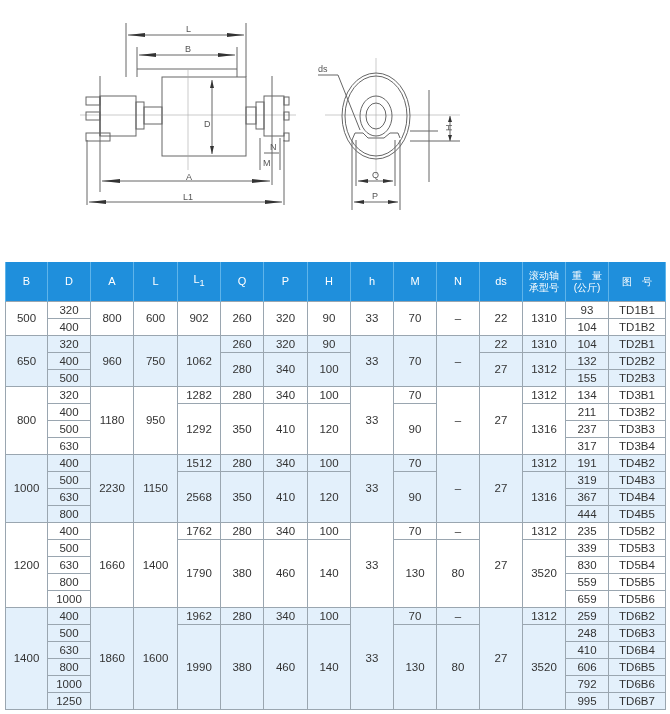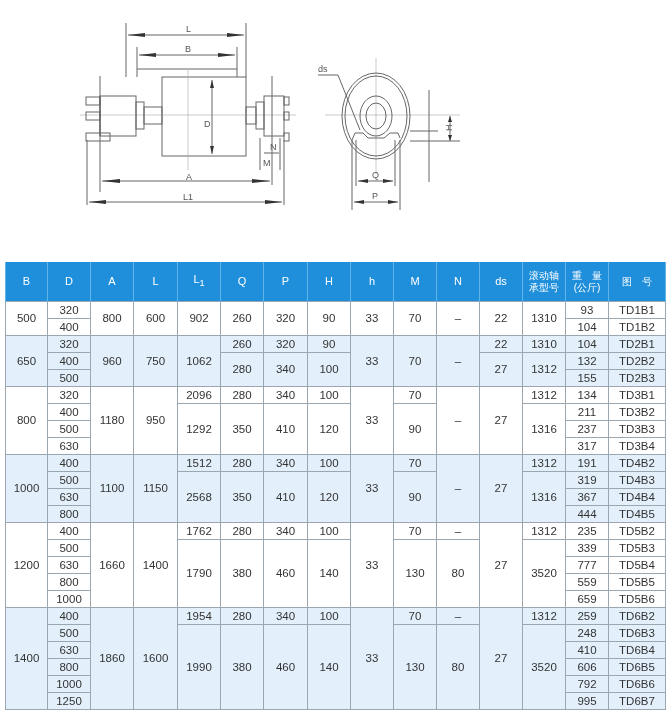--- a/index.html
+++ b/index.html
@@ -215,21 +215,21 @@
       <td>500</td>
       <td>155</td>
       <td>TD2B3</td>
     </tr>
 
     <tr>
       <td rowspan="4">800</td>
       <td>320</td>
       <td rowspan="4">1180</td>
       <td rowspan="4">950</td>
-      <td>2096</td>
+      <td>1282</td>
       <td>280</td>
       <td>340</td>
       <td>100</td>
       <td rowspan="4">33</td>
       <td>70</td>
       <td rowspan="4" class="dash">–</td>
       <td rowspan="4">27</td>
       <td>1312</td>
       <td>134</td>
       <td>TD3B1</td>
@@ -252,21 +252,21 @@
     </tr>
     <tr>
       <td>630</td>
       <td>317</td>
       <td>TD3B4</td>
     </tr>
 
     <tr class="alt">
       <td rowspan="4">1000</td>
       <td>400</td>
-      <td rowspan="4">1100</td>
+      <td rowspan="4">2230</td>
       <td rowspan="4">1150</td>
       <td>1512</td>
       <td>280</td>
       <td>340</td>
       <td>100</td>
       <td rowspan="4">33</td>
       <td>70</td>
       <td rowspan="4" class="dash">–</td>
       <td rowspan="4">27</td>
       <td>1312</td>
@@ -319,40 +319,40 @@
       <td rowspan="4">460</td>
       <td rowspan="4">140</td>
       <td rowspan="4">130</td>
       <td rowspan="4">80</td>
       <td rowspan="4">3520</td>
       <td>339</td>
       <td>TD5B3</td>
     </tr>
     <tr>
       <td>630</td>
-      <td>777</td>
+      <td>830</td>
       <td>TD5B4</td>
     </tr>
     <tr>
       <td>800</td>
       <td>559</td>
       <td>TD5B5</td>
     </tr>
     <tr>
       <td>1000</td>
       <td>659</td>
       <td>TD5B6</td>
     </tr>
 
     <tr class="alt">
       <td rowspan="6">1400</td>
       <td>400</td>
       <td rowspan="6">1860</td>
       <td rowspan="6">1600</td>
-      <td>1954</td>
+      <td>1962</td>
       <td>280</td>
       <td>340</td>
       <td>100</td>
       <td rowspan="6">33</td>
       <td>70</td>
       <td class="dash">–</td>
       <td rowspan="6">27</td>
       <td>1312</td>
       <td>259</td>
       <td>TD6B2</td>

